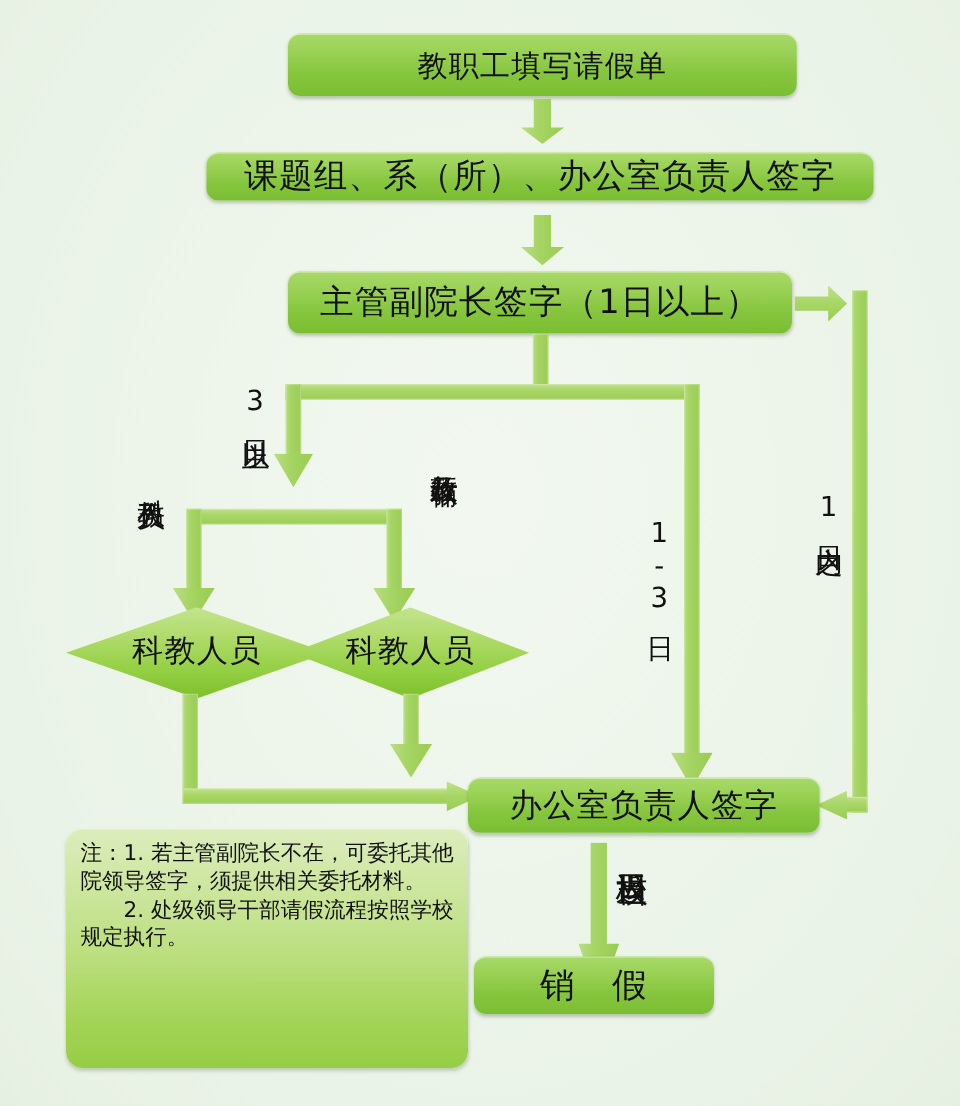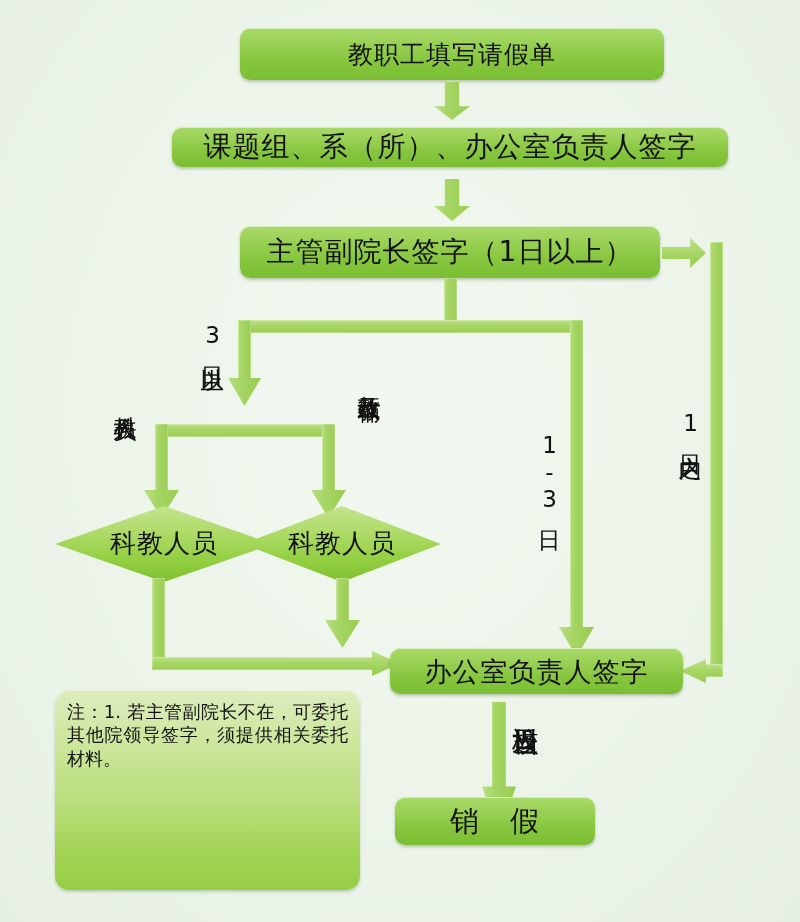--- a/index.html
+++ b/index.html
@@ -138,22 +138,23 @@
     <span>科教人员</span>
   </div>
 
   <div class="bar" style="left:152px;top:578px;width:13px;height:82px;"></div>
   <div class="barh" style="left:152px;top:657px;width:227px;height:13px;"></div>
   <div class="head-r" style="left:372px;top:651px;width:28px;height:25px;"></div>
 
   <div class="bar" style="left:336px;top:578px;width:13px;height:48px;"></div>
   <div class="head-d" style="left:325px;top:620px;width:35px;height:28px;"></div>
 
-  <div class="note" style="left:55px;top:690px;width:305px;height:200px;font-size:18px;">
+  <div class="note" style="left:55px;top:690px;width:335px;height:200px;font-size:18px;">
     <p>注：1. 若主管副院长不在，可委托其他院领导签字，须提供相关委托材料。</p>
+    <p class="ind">2. 处级领导干部请假流程按照学校规定执行。</p>
   </div>
 
   <div class="box" style="left:390px;top:648px;width:293px;height:46px;font-size:27px;">
     <span>办公室负责人签字</span>
   </div>
 
   <div class="arrow-d" style="left:482px;top:702px;width:34px;height:132px;"></div>
   <div class="vlabel" style="left:512px;top:705px;font-size:27px;">返校当日</div>
 
   <div class="box" style="left:395px;top:797px;width:200px;height:48px;font-size:29px;justify-content:center;">

